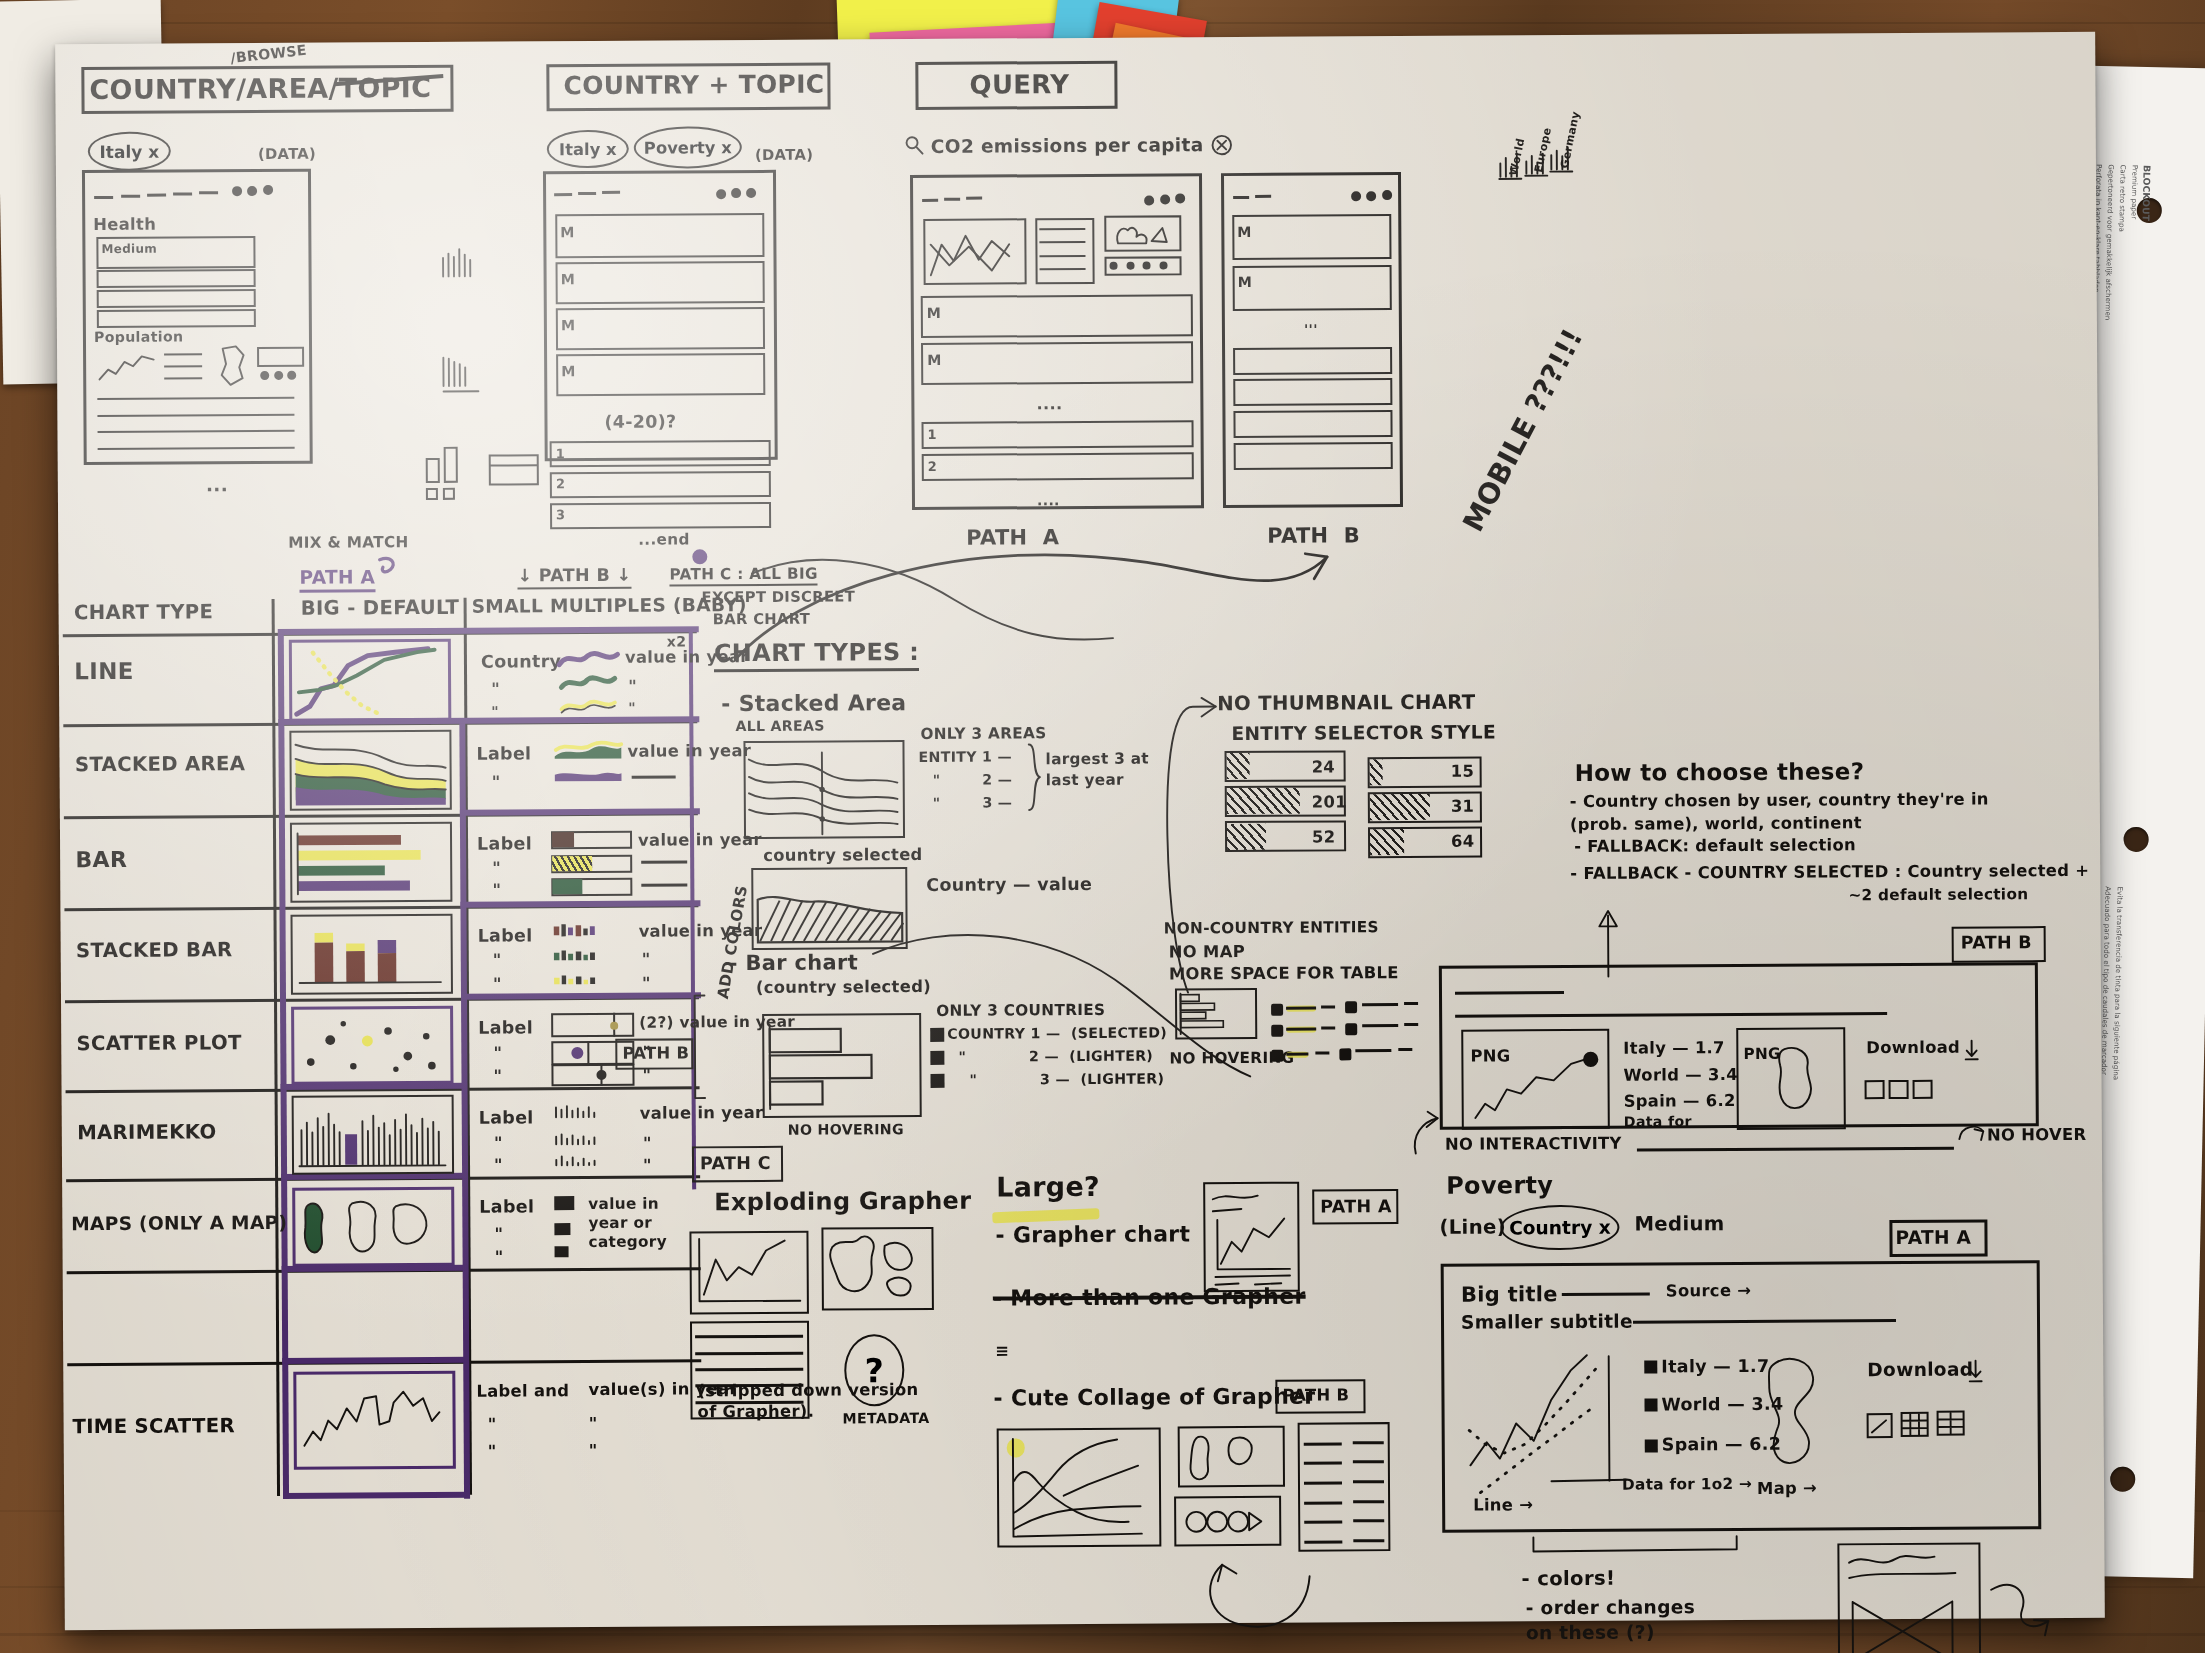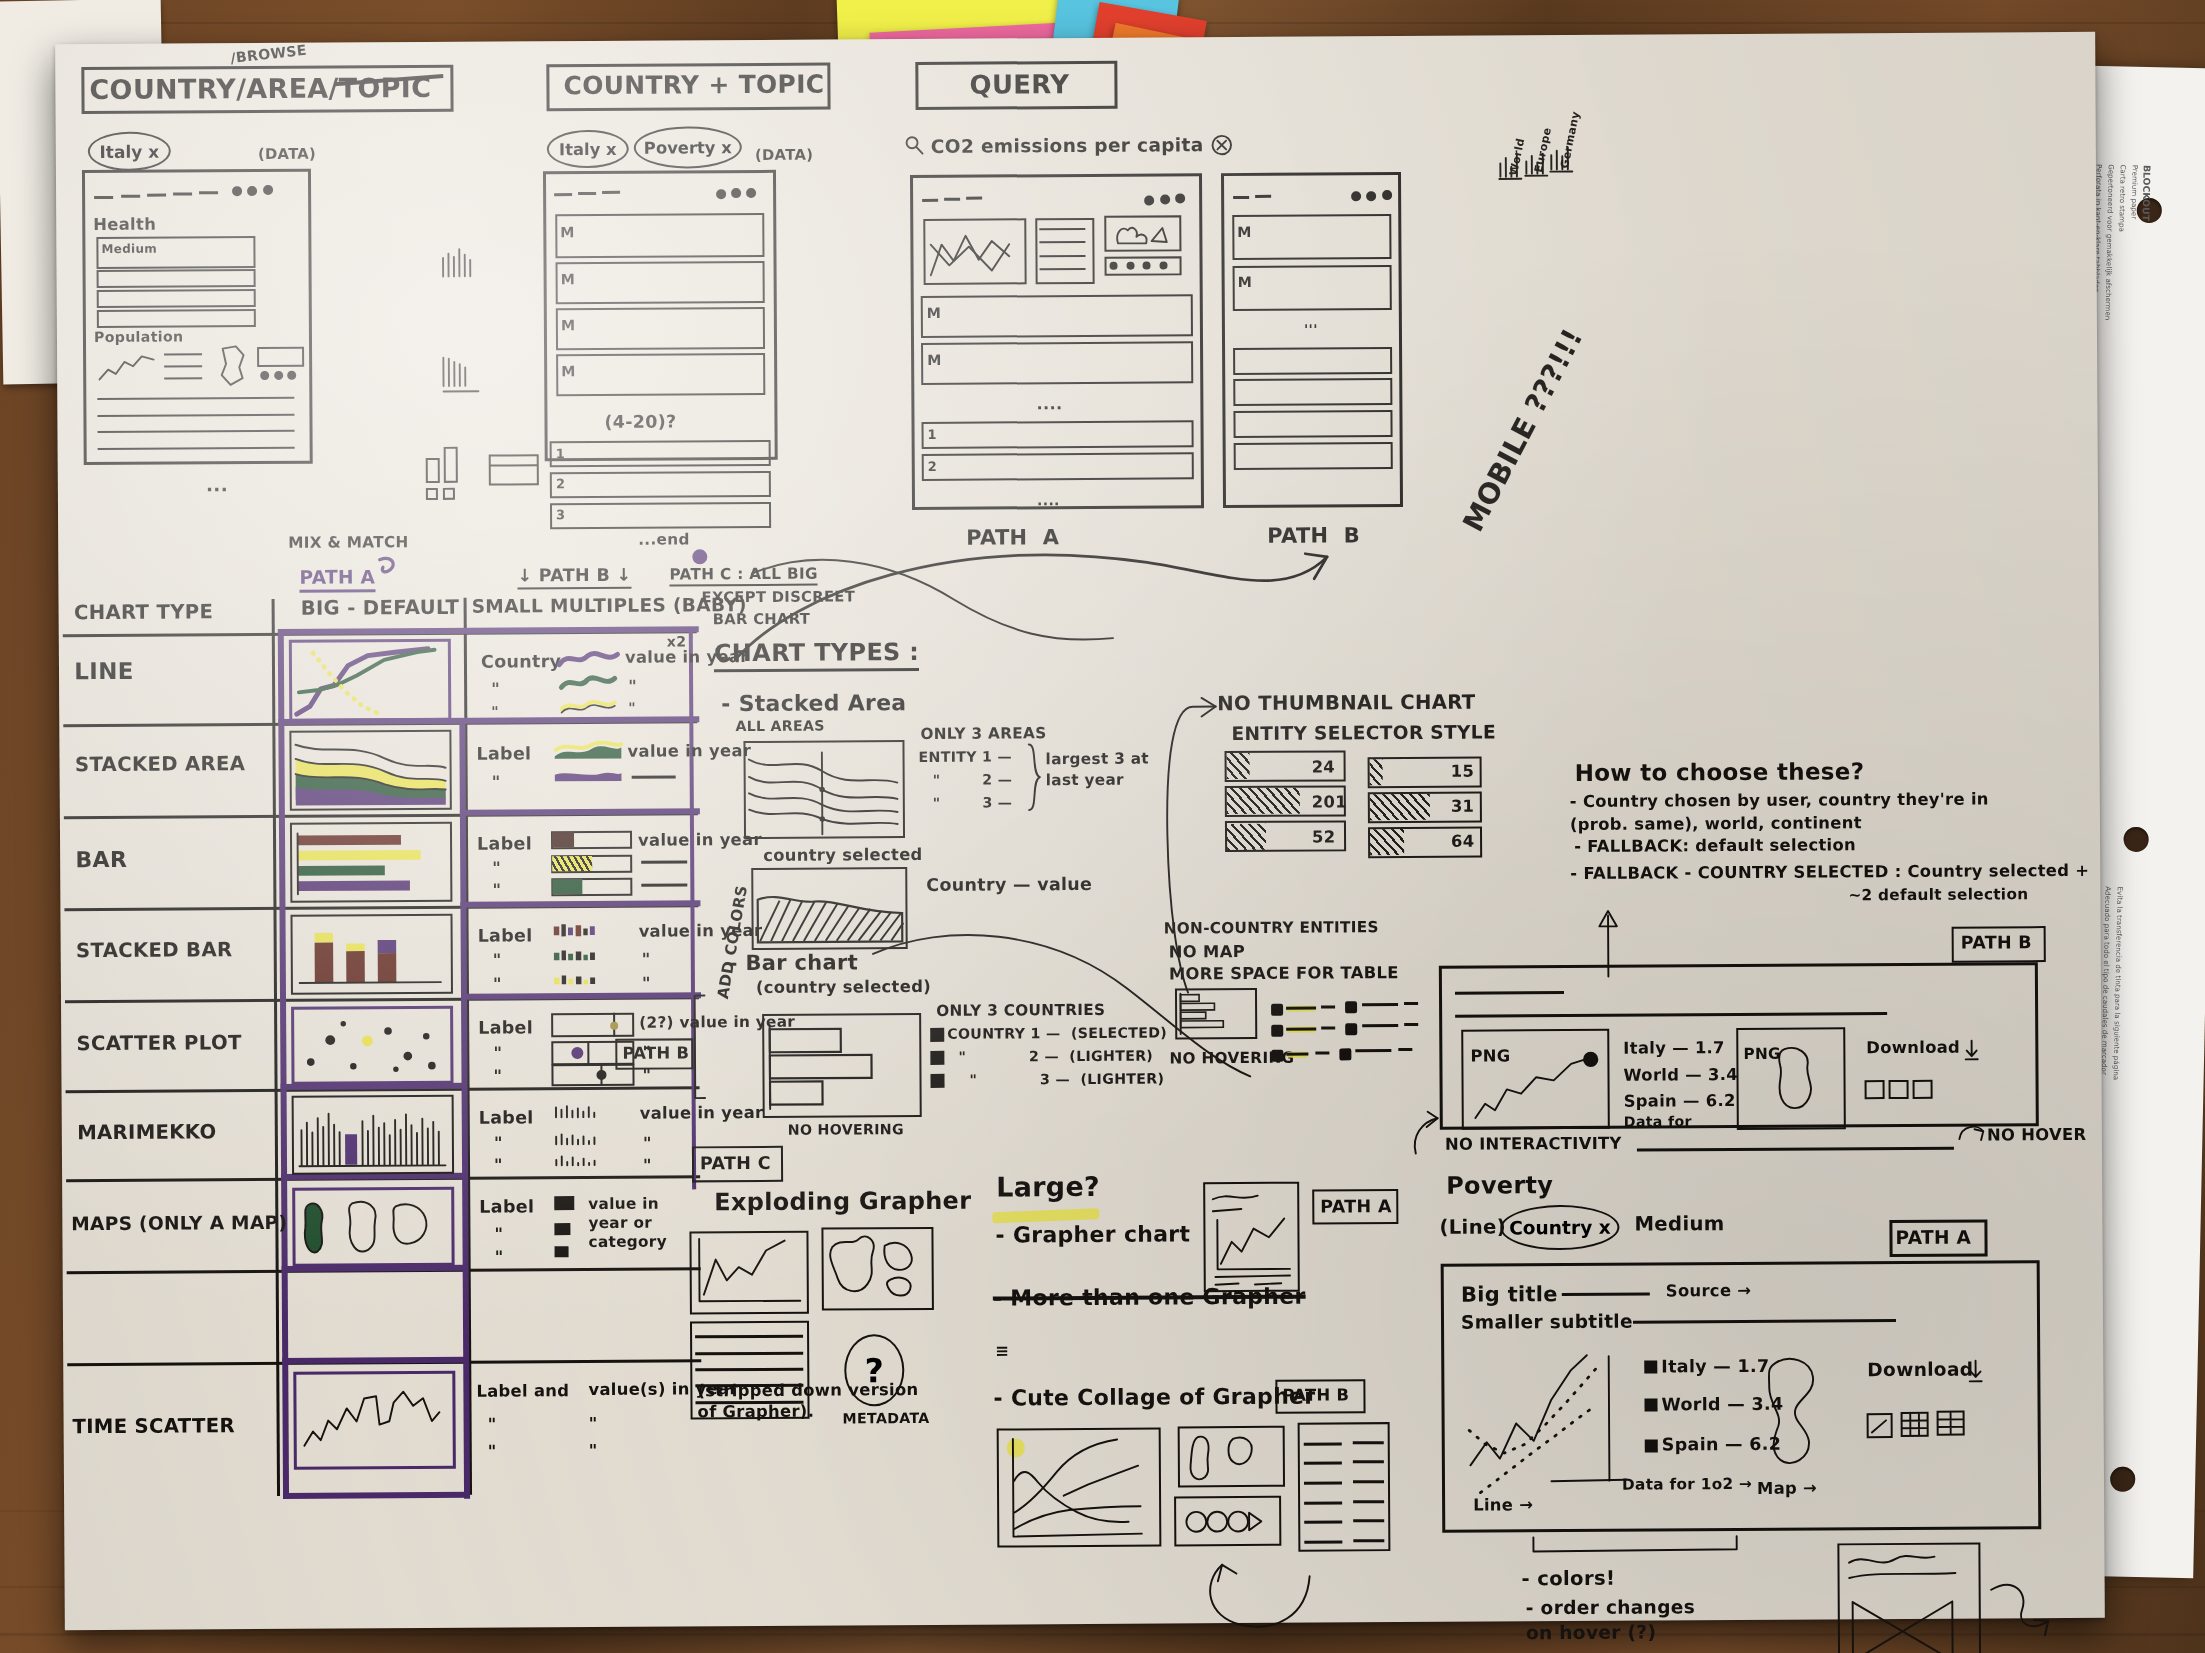--- a/index.html
+++ b/index.html
@@ -862,21 +862,21 @@
     <div class="boxthin" style="left:1873px;top:1378px;width:28.4px;height:25px"></div>
     <svg style="left:1874px;top:1379px;width:26px;height:23px" viewBox="0 0 48 42">
         <path class="s3" d="M2 14 L46 14 M24 2 L24 40 M2 28 L46 28"></path>
       </svg>
 
     <svg style="left:1465px;top:1500px;width:219px;height:25px" viewBox="0 0 400 46">
         <path class="s3" d="M6 4 L6 30 L380 28 L380 4"></path>
       </svg>
     <div class="ink" style="left:1457px;top:1534px;font-size:19.7px;">- colors!</div>
     <div class="ink" style="left:1461px;top:1563px;font-size:18.6px;">- order changes</div>
-    <div class="ink" style="left:1461px;top:1588px;font-size:18.6px;">on hover (?)</div>
+    <div class="ink" style="left:1461px;top:1588px;font-size:18.6px;">on these (?)</div>
 
     <div class="boxthin" style="left:1773px;top:1510px;width:143px;height:145px"></div>
     <svg style="left:1778px;top:1514px;width:137px;height:138px" viewBox="0 0 250 252">
         <path class="s3" d="M12 28 C42 10 66 40 96 22 C120 8 140 26 168 18"></path>
         <path class="s3" d="M12 56 C60 44 120 52 206 48"></path>
         <path class="s3" d="M18 100 L18 212 M18 212 L200 210 M18 100 L200 208 M200 100 L18 208 M200 100 L200 212"></path>
       </svg>
     <svg style="left:1923px;top:1542px;width:77px;height:71px" viewBox="0 0 140 130">
         <path class="s3" d="M6 28 C48 4 74 34 62 66 C54 90 78 106 110 86"></path>
         <path class="s3" d="M110 86 L84 84 M110 86 L104 112"></path>

